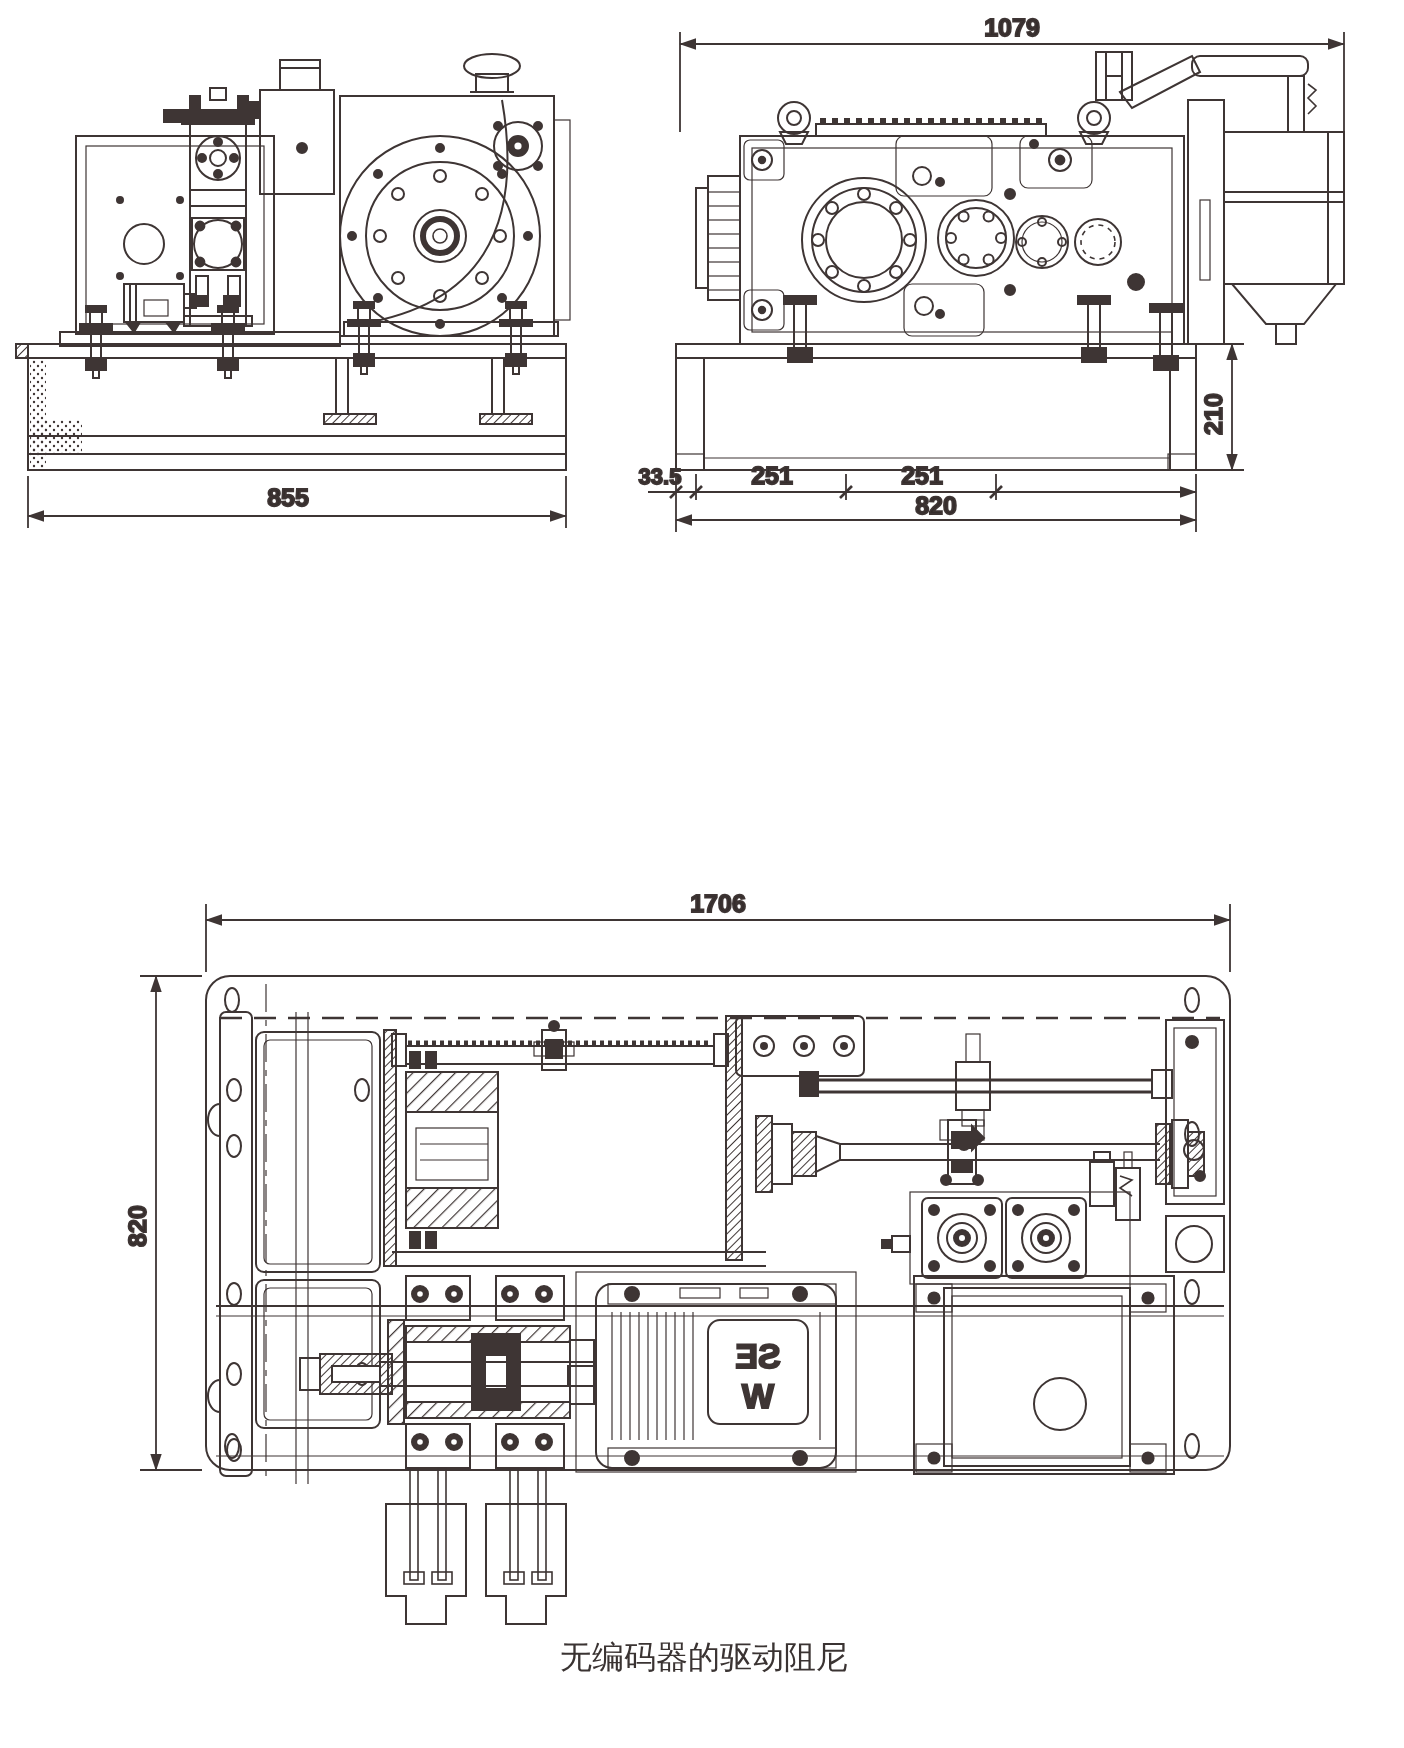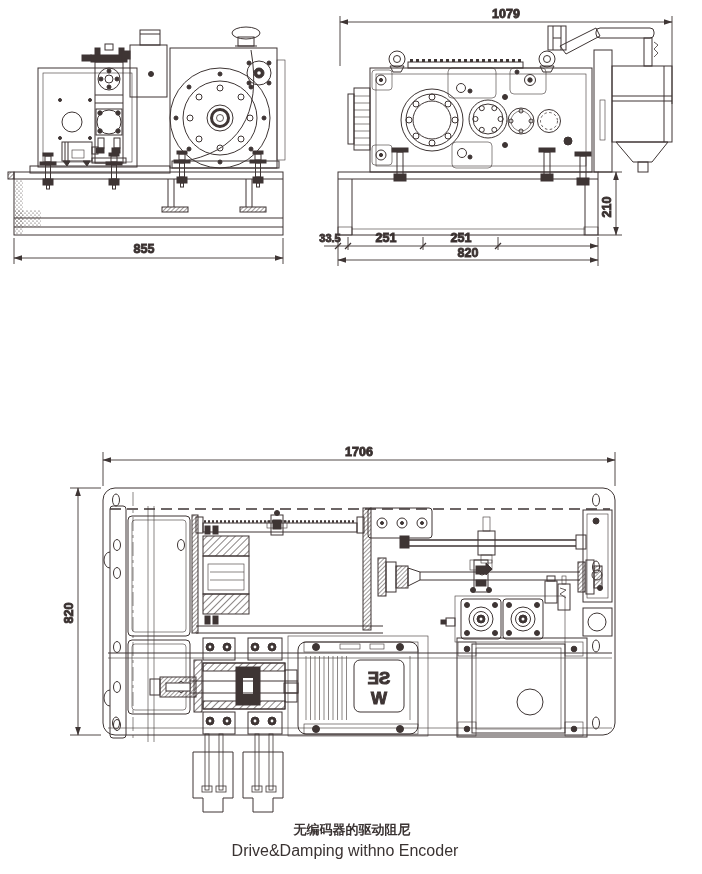--- a/index.html
+++ b/index.html
@@ -2,21 +2,21 @@
 <html><head>
 <meta charset="utf-8">
 <style>
   html,body{margin:0;padding:0;background:#ffffff;}
   .sheet{position:relative;width:702px;height:874px;background:#fff;overflow:hidden;
          font-family:"Liberation Sans", sans-serif;}
   svg{position:absolute;left:0;top:0;}
   .dimtxt{font-family:"Liberation Sans", sans-serif;font-weight:bold;font-size:12.5px;fill:#352D2C;}
   .dimtxt.small{font-size:11px;}
   .caption{position:absolute;left:0;top:820px;width:690px;text-align:center;color:#3A3332;}
-  .caption .zh{font-size:13px;line-height:20px;font-weight:bold;margin-left:14px;}
+  .caption .zh{font-size:16px;line-height:20px;font-weight:normal;margin-left:14px;}
   .caption .en{font-size:16px;line-height:21px;}
   .sewtxt{font-family:"Liberation Sans", sans-serif;font-weight:bold;font-size:17px;fill:#3E3534;}
 </style>
 </head>
 <body>
 
 <div class="sheet">
 <svg width="702" height="874" viewBox="0 0 702 874">
 <defs>
   <pattern id="h1" width="5" height="5" patternUnits="userSpaceOnUse" patternTransform="rotate(45)">
@@ -575,15 +575,14 @@
       <line x1="70" y1="735" x2="101" y2="735"></line>
       <line x1="78" y1="488" x2="78" y2="735" marker-start="url(#mA)" marker-end="url(#mA)"></line>
       <text class="dimtxt" text-anchor="middle" transform="rotate(-90 73 613)" x="73" y="613">820</text>
     </g>
   </g>
 </g>
 </svg>
 
 <div class="caption">
   <div class="zh">无编码器的驱动阻尼</div>
-  <div class="en">Drive&amp;Damping withno Encoder</div>
 </div>
 </div>
 
 </body></html>

